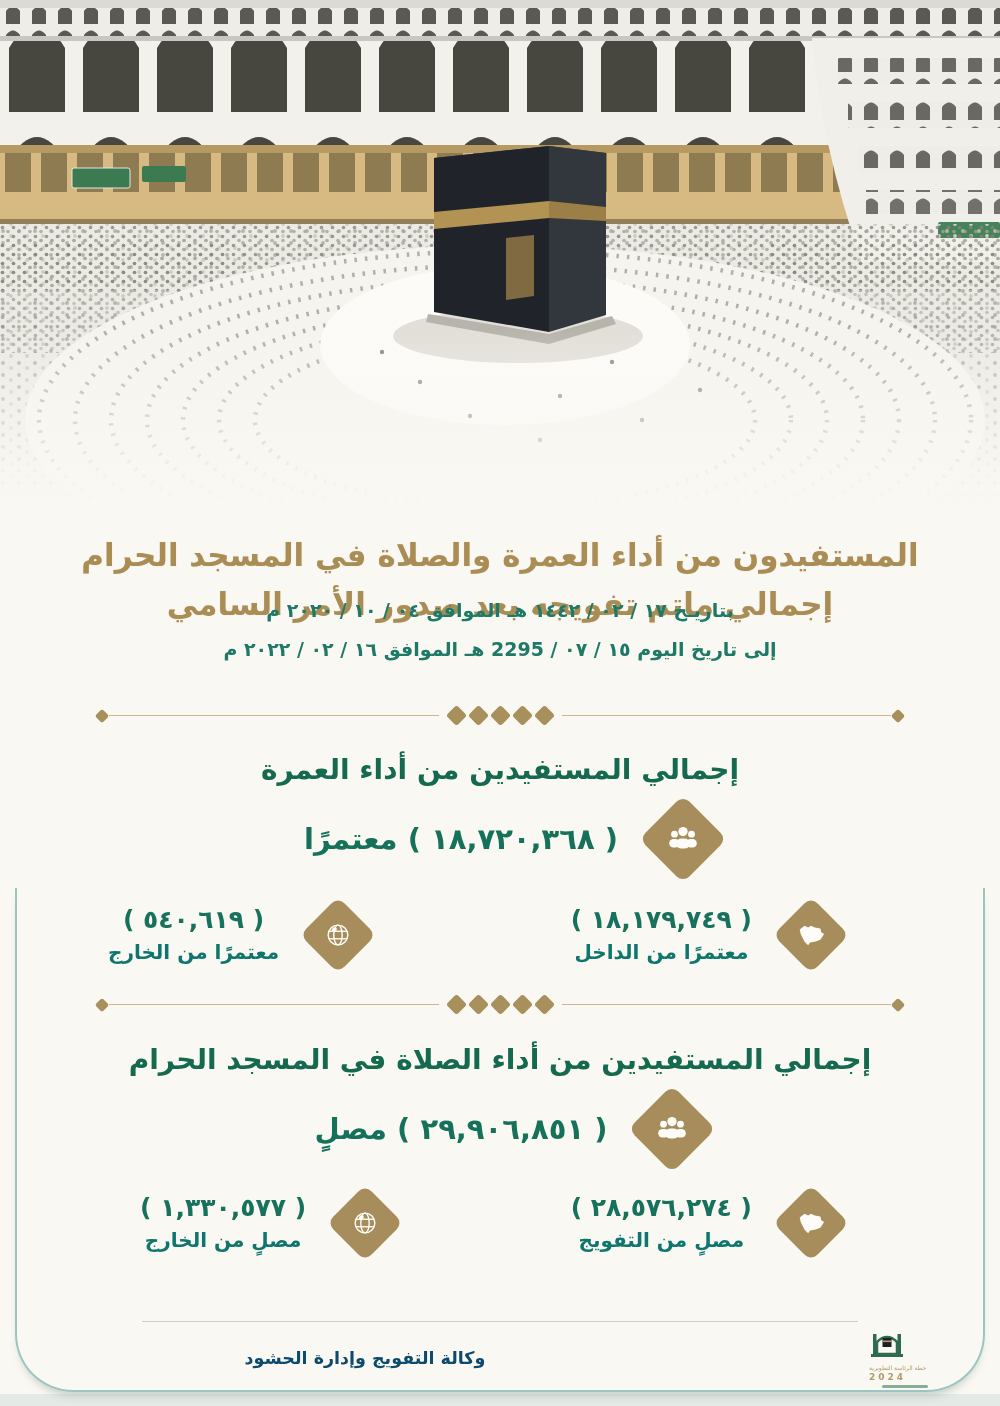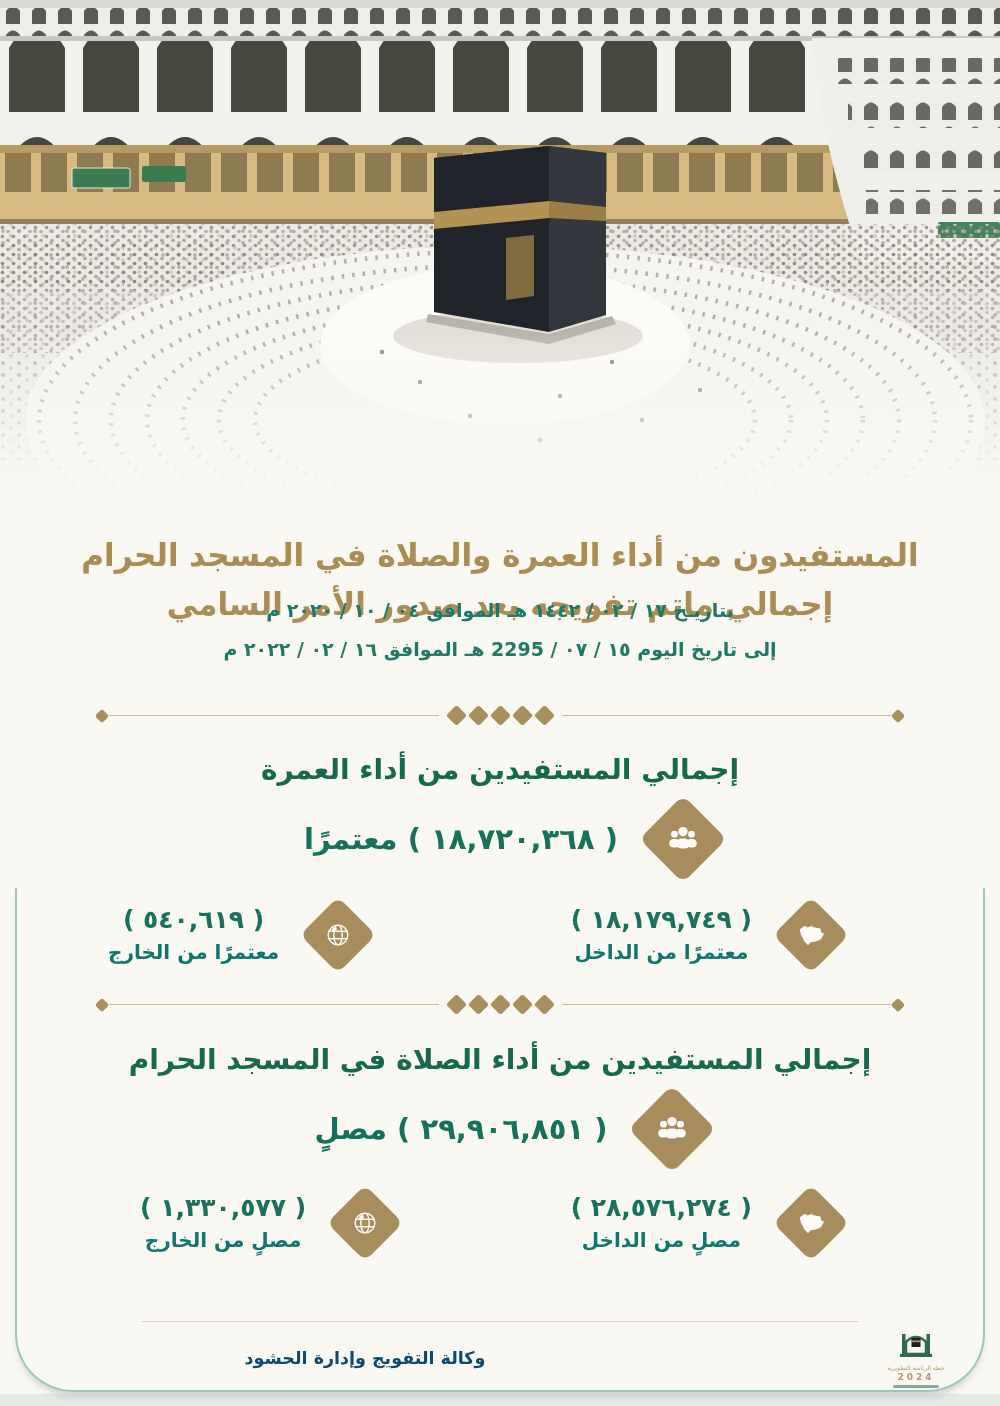--- a/index.html
+++ b/index.html
@@ -44,21 +44,21 @@
   .bottom-strip{position:absolute;left:0;right:0;bottom:0;height:12px;background:#e4ebe7;}
   .footer-line{position:absolute;top:1321px;left:142px;right:142px;height:1px;background:#d9cfc0;}
   .social-block{position:absolute;left:68px;top:1332px;width:130px;text-align:center;color:#b49a6a;}
   .social-handle{font-size:11.5px;letter-spacing:.5px;}
   .social-icons{display:flex;justify-content:center;gap:3px;margin:4px 0;}
   .sicon{width:16px;height:16px;border-radius:4px;background:#b49a6a;color:#fdfbf6;font-size:9.5px;font-weight:bold;
          display:flex;align-items:center;justify-content:center;line-height:1;}
   .website{font-size:9px;letter-spacing:1.2px;}
   .agency{position:absolute;left:240px;top:1348px;width:250px;text-align:center;direction:rtl;
           font-size:17.5px;font-weight:bold;color:#0c4a6e;}
-  .logo-block{position:absolute;right:48px;top:1328px;width:72px;text-align:center;}
+  .logo-block{position:absolute;right:59px;top:1328px;width:72px;text-align:left;}
   .logo-sub{font-size:6px;color:#b49a6a;direction:rtl;margin-top:2px;white-space:nowrap;}
   .logo-year{font-size:9px;font-weight:bold;color:#b49a6a;letter-spacing:3px;margin-top:1px;}
   .logo-fineprint{height:3px;width:46px;background:#2f6b4f;opacity:.55;border-radius:2px;margin:3px auto 0;}
 </style>
 </head>
 <body>
 
 <div class="poster">
 
   <svg class="hero" width="1000" height="512" viewBox="0 0 1000 512" role="img">
@@ -250,21 +250,21 @@
   </div>
 
   <div class="stat-group" style="top:1193px;right:150px;">
     <span class="diamond small">
       <svg width="30" height="30" viewBox="0 0 32 32" fill="#fdfcf8">
         <polygon points="4,10 9,6 13,8 16,6 20,8 26,9 27,13 30,15 26,21 21,23 15,24 13,27 9,23 5,15"></polygon>
       </svg>
     </span>
     <span class="stat-col">
       <span class="stat-value">( ٢٨,٥٧٦,٢٧٤ )</span>
-      <span class="stat-label">مصلٍ من الداخل</span>
+      <span class="stat-label">مصلٍ من التفويج</span>
     </span>
   </div>
 
   <div class="stat-group" style="top:1193px;left:108px;margin-left:32px;">
     <span class="diamond small">
       <svg width="30" height="30" viewBox="0 0 32 32" fill="none" stroke="#fdfcf8" stroke-width="1.5">
         <circle cx="16" cy="16" r="10.5"></circle>
         <ellipse cx="16" cy="16" rx="4.5" ry="10.5"></ellipse>
         <line x1="6.5" y1="12" x2="25.5" y2="12"></line>
         <line x1="6.5" y1="20" x2="25.5" y2="20"></line>

